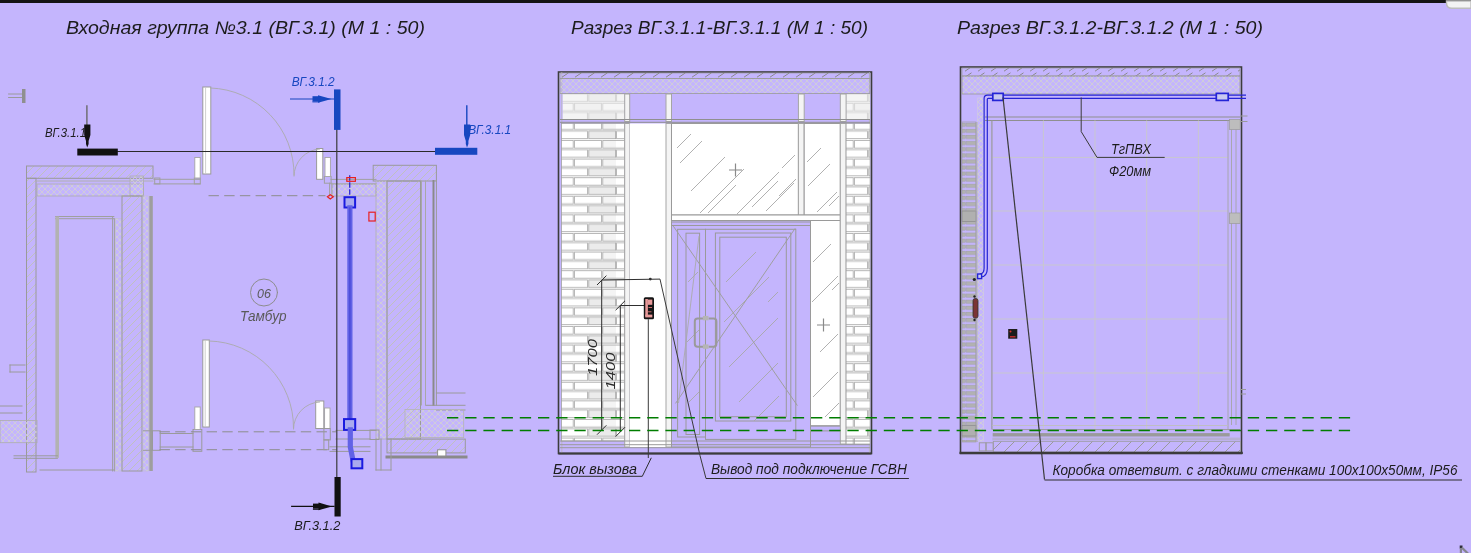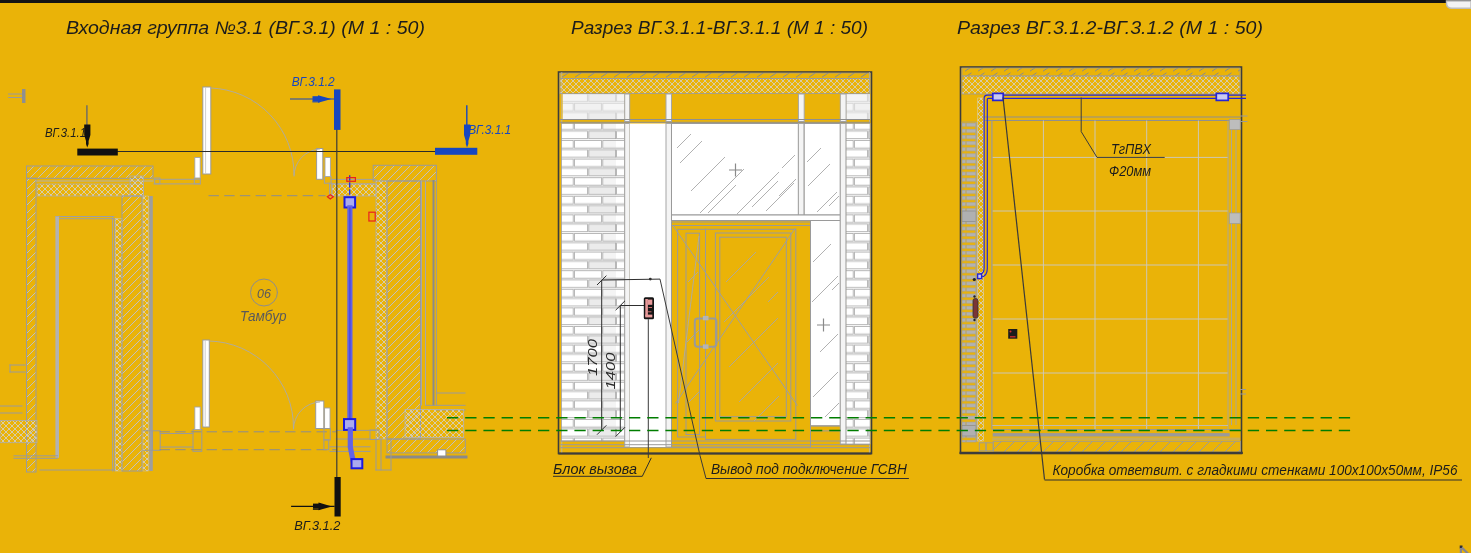--- a/index.html
+++ b/index.html
@@ -1,16 +1,16 @@
 <!DOCTYPE html>
 <html><head>
 <meta charset="utf-8">
 <style>
 html,body{margin:0;padding:0;background:#fff;}
-#page{position:relative;width:1471px;height:553px;overflow:hidden;background:#eab308;font-family:"Liberation Sans",sans-serif;}
+#page{position:relative;width:1471px;height:553px;overflow:hidden;background:#c4b5fd;font-family:"Liberation Sans",sans-serif;}
 svg{position:absolute;left:0;top:0;}
 text{font-family:"Liberation Sans",sans-serif;font-style:italic;}
 </style>
 </head>
 <body>
 <div id="page">
 <svg width="1471" height="553" viewBox="0 0 1471 553">
 <defs>
 <pattern id="pdiag" width="8" height="8" patternUnits="userSpaceOnUse">
   <path d="M-1,9 L9,-1" stroke="#c0c0c0" stroke-width="1" fill="none"></path>

